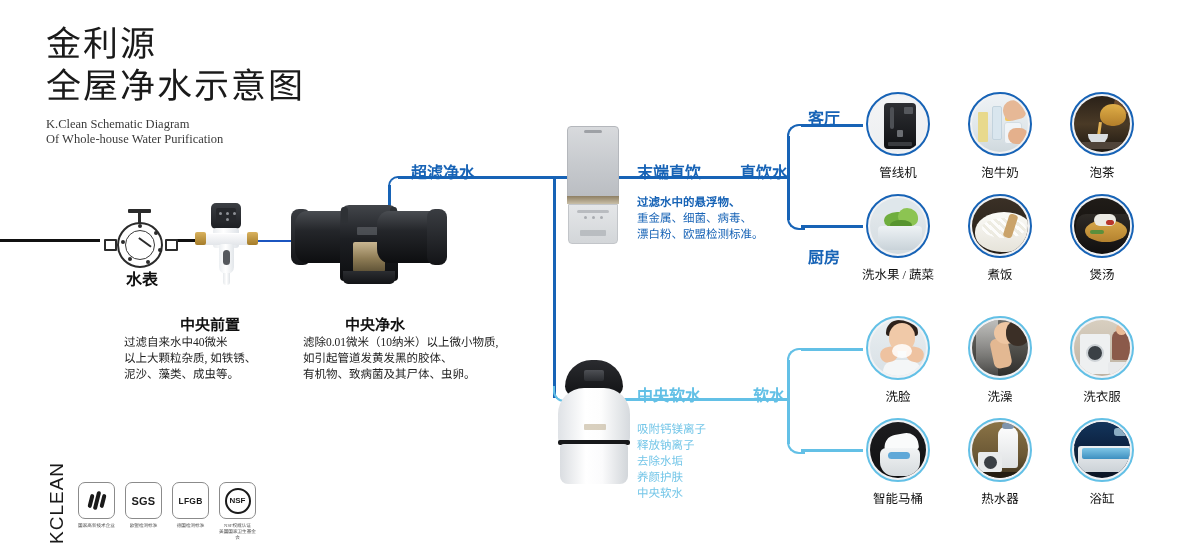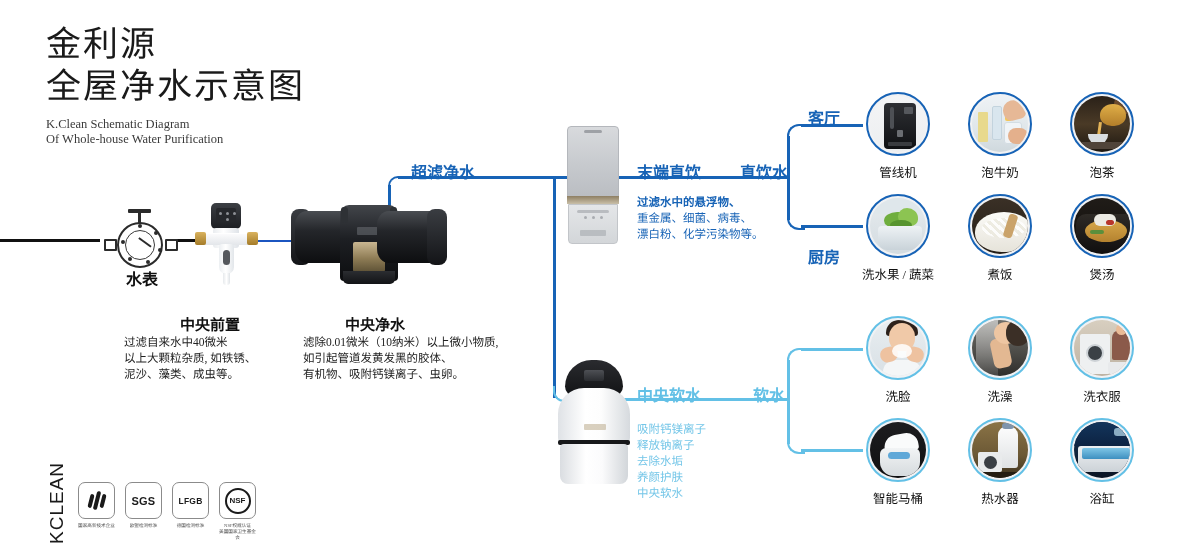--- a/index.html
+++ b/index.html
@@ -436,30 +436,30 @@
   </div>
 
   <div class="cap-title" style="left:140px;top:313px;width:140px;">中央前置</div>
   <div class="desc desc-dark" style="left:124px;top:334px;">过滤自来水中40微米</div>
   <div class="desc desc-dark" style="left:124px;top:350px;">以上大颗粒杂质, 如铁锈、</div>
   <div class="desc desc-dark" style="left:124px;top:366px;">泥沙、藻类、成虫等。</div>
 
   <div class="cap-title" style="left:315px;top:313px;width:120px;">中央净水</div>
   <div class="desc desc-dark" style="left:303px;top:334px;">滤除0.01微米（10纳米）以上微小物质,</div>
   <div class="desc desc-dark" style="left:303px;top:350px;">如引起管道发黄发黑的胶体、</div>
-  <div class="desc desc-dark" style="left:303px;top:366px;">有机物、吸附钙镁离子、虫卵。</div>
+  <div class="desc desc-dark" style="left:303px;top:366px;">有机物、致病菌及其尸体、虫卵。</div>
 
   <div class="lbl lbl-blue lbl-16 abs" style="left:411px;top:159px;">超滤净水</div>
 
   <div class="lbl lbl-blue lbl-16 abs" style="left:637px;top:159px;">末端直饮</div>
   <div class="lbl lbl-blue lbl-16 abs" style="left:740px;top:159px;">直饮水</div>
 
   <div class="desc desc-blue" style="left:637px;top:194px;font-weight:bold;">过滤水中的悬浮物、</div>
   <div class="desc desc-blue" style="left:637px;top:210px;">重金属、细菌、病毒、</div>
-  <div class="desc desc-blue" style="left:637px;top:226px;">漂白粉、化学污染物等。</div>
+  <div class="desc desc-blue" style="left:637px;top:226px;">漂白粉、欧盟检测标准。</div>
 
   <div class="lbl lbl-blue lbl-16 abs" style="left:808px;top:105px;">客厅</div>
   <div class="lbl lbl-blue lbl-16 abs" style="left:808px;top:244px;">厨房</div>
 
   <div class="lbl lbl-lblue lbl-16 abs" style="left:637px;top:382px;">中央软水</div>
   <div class="lbl lbl-lblue lbl-16 abs" style="left:753px;top:382px;">软水</div>
 
   <div class="desc desc-lblue" style="left:637px;top:421px;">吸附钙镁离子</div>
   <div class="desc desc-lblue" style="left:637px;top:437px;">释放钠离子</div>
   <div class="desc desc-lblue" style="left:637px;top:453px;">去除水垢</div>

